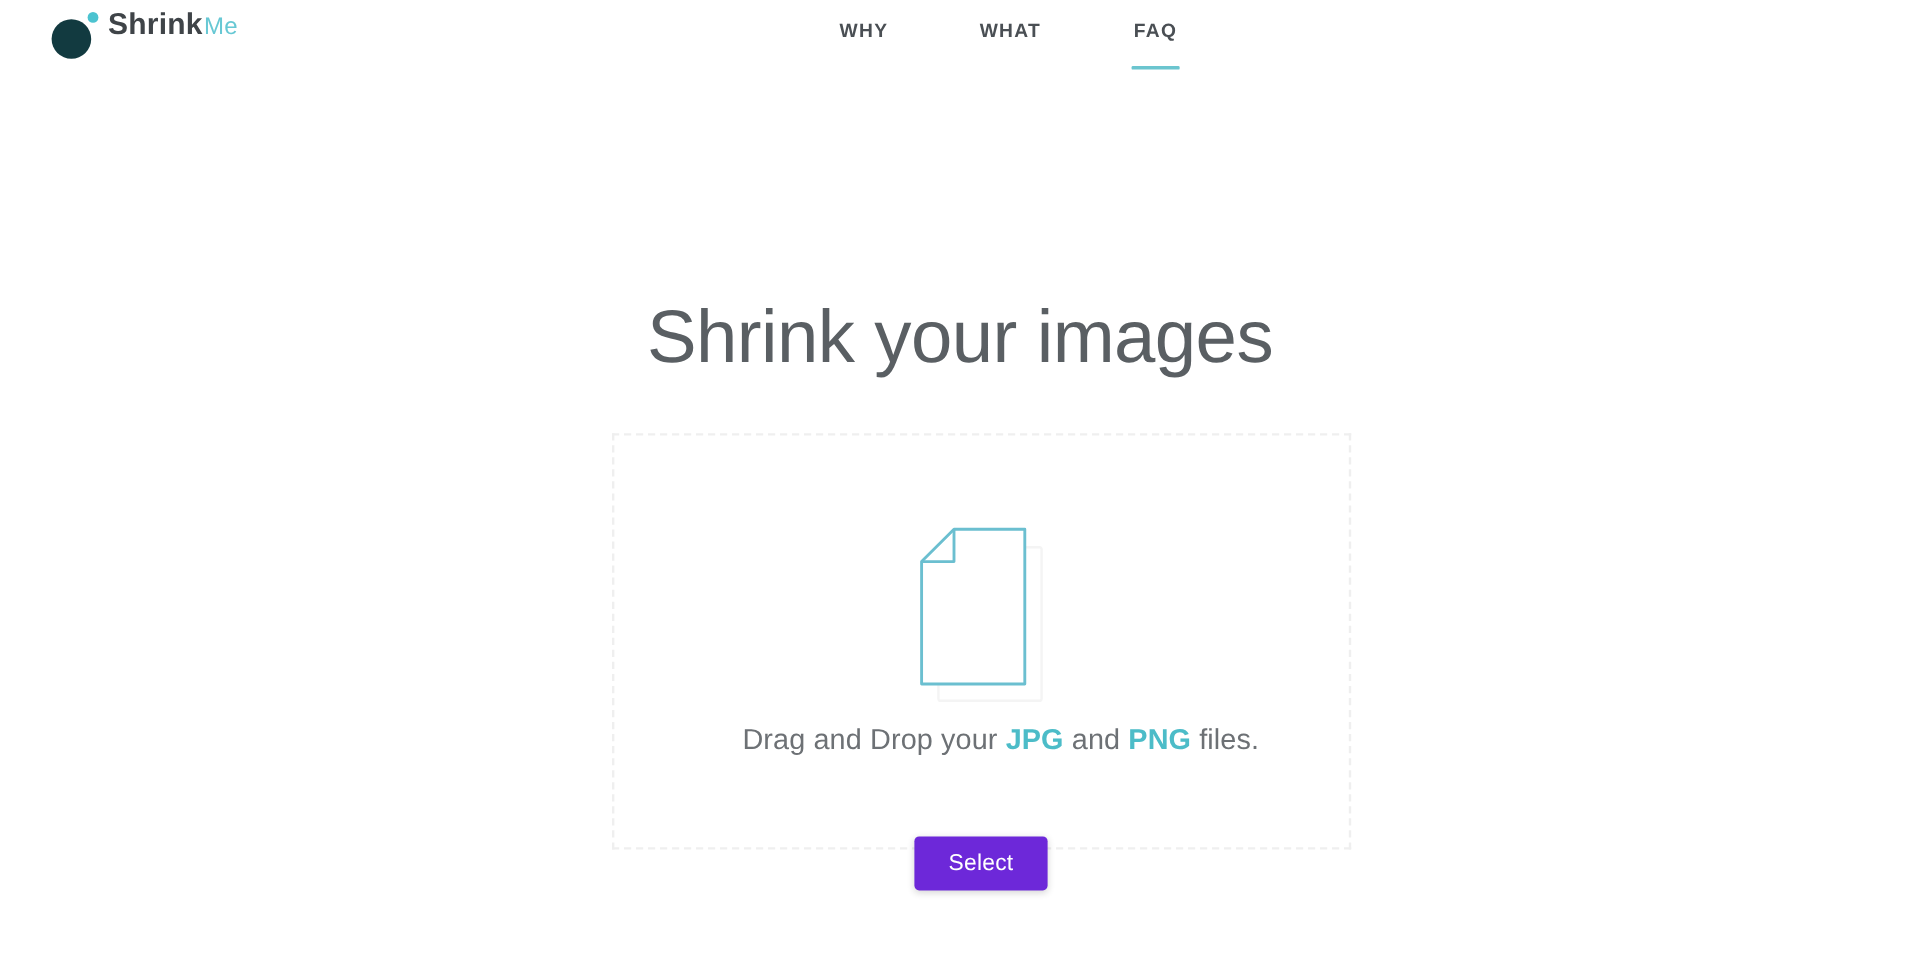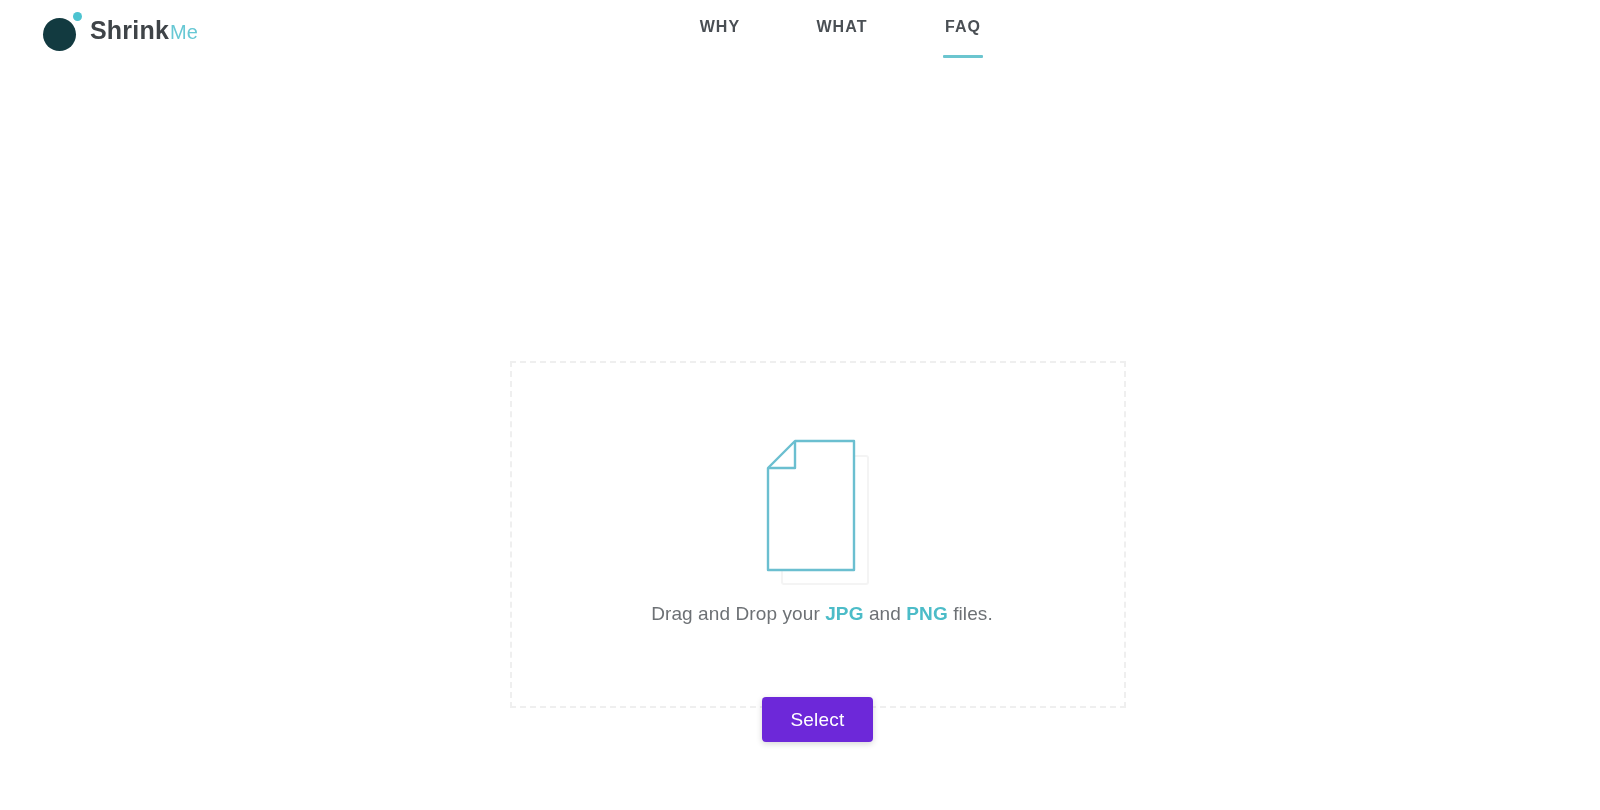--- a/index.html
+++ b/index.html
@@ -26,21 +26,21 @@
     left: 0;
     width: 1600px;
     height: 68px;
   }
 
   .brand {
     position: absolute;
     left: 42px;
     top: 6px;
     display: flex;
-    align-items: center;
+    align-items: flex-start;
     height: 48px;
   }
 
   .brand-mark {
     position: relative;
     width: 44px;
     height: 44px;
     flex: 0 0 auto;
   }
 
@@ -170,25 +170,25 @@
   .doc-front {
     position: absolute;
     left: 2px;
     top: 0;
     width: 92px;
     height: 134px;
   }
 
   .dz-caption {
     position: absolute;
-    left: 4px;
+    left: 16px;
     top: 240px;
     width: 100%;
     text-align: center;
-    font-size: 19px;
+    font-size: 24px;
     color: #6d7175;
     letter-spacing: 0.1px;
   }
 
   .dz-caption .fmt {
     color: #4cbcc8;
     font-weight: bold;
   }
 
   
@@ -236,20 +236,21 @@
         <span>WHAT</span>
       </a>
       <a class="nav-item nav-item-faq" href="#">
         <span>FAQ</span>
         <span class="nav-underline"></span>
       </a>
     </nav>
 
   </div>
 
+  <h1 class="hero-title">Shrink your images</h1>
 
   <div class="dropzone">
 
     <div class="doc-icon-wrap">
       <div class="doc-back"></div>
       <svg class="doc-front" viewBox="0 0 92 134">
         <path d="M30 2 L89 2 L89 131 L3 131 L3 29 Z" fill="#ffffff" stroke="#6bbfd0" stroke-width="2.4" stroke-linejoin="round"></path>
         <path d="M30 2 L30 29 L3 29" fill="none" stroke="#6bbfd0" stroke-width="2.4" stroke-linejoin="round"></path>
       </svg>
     </div>

